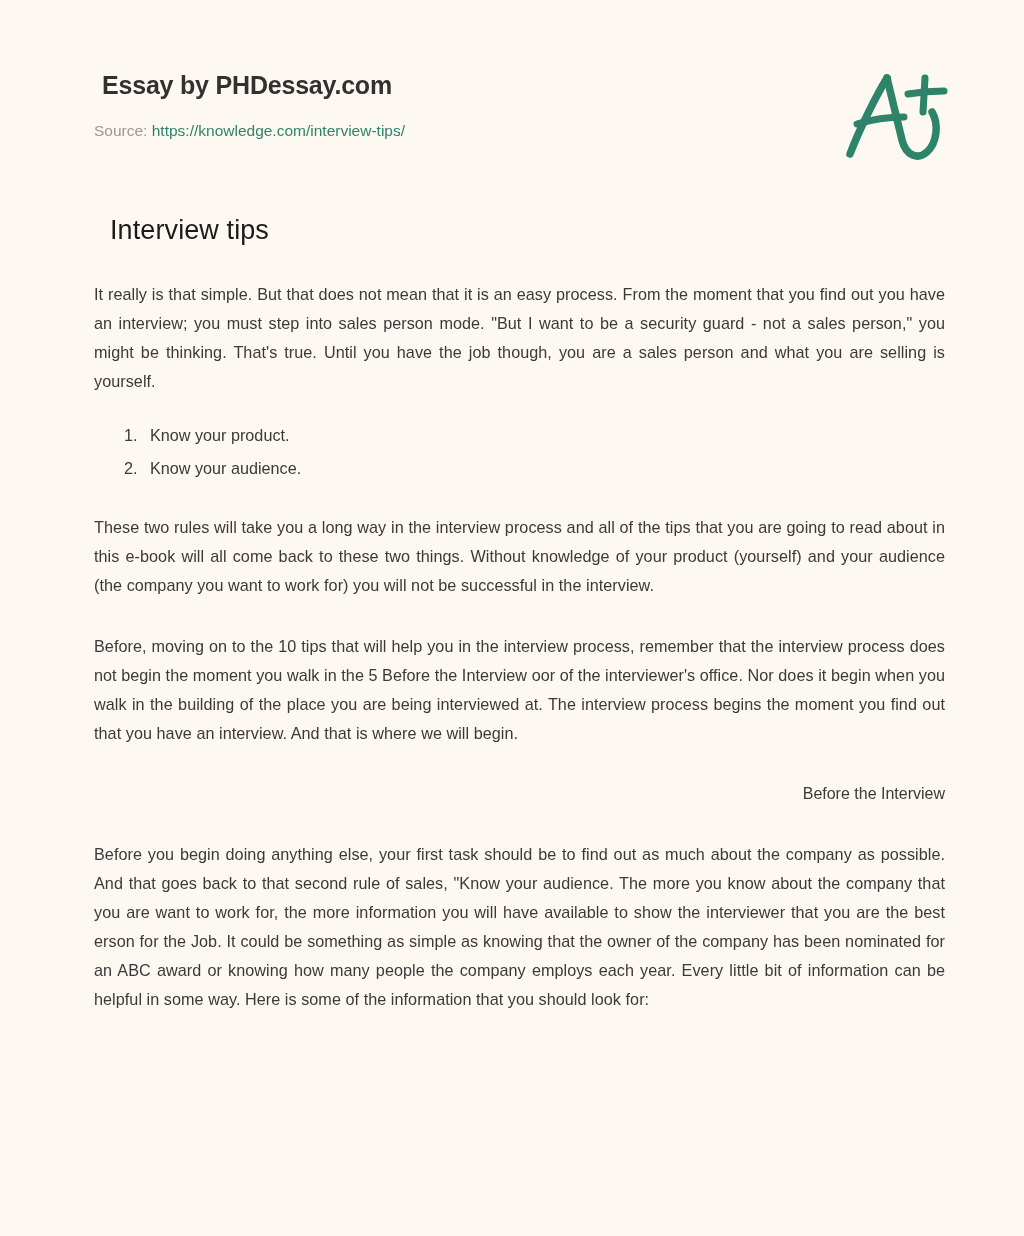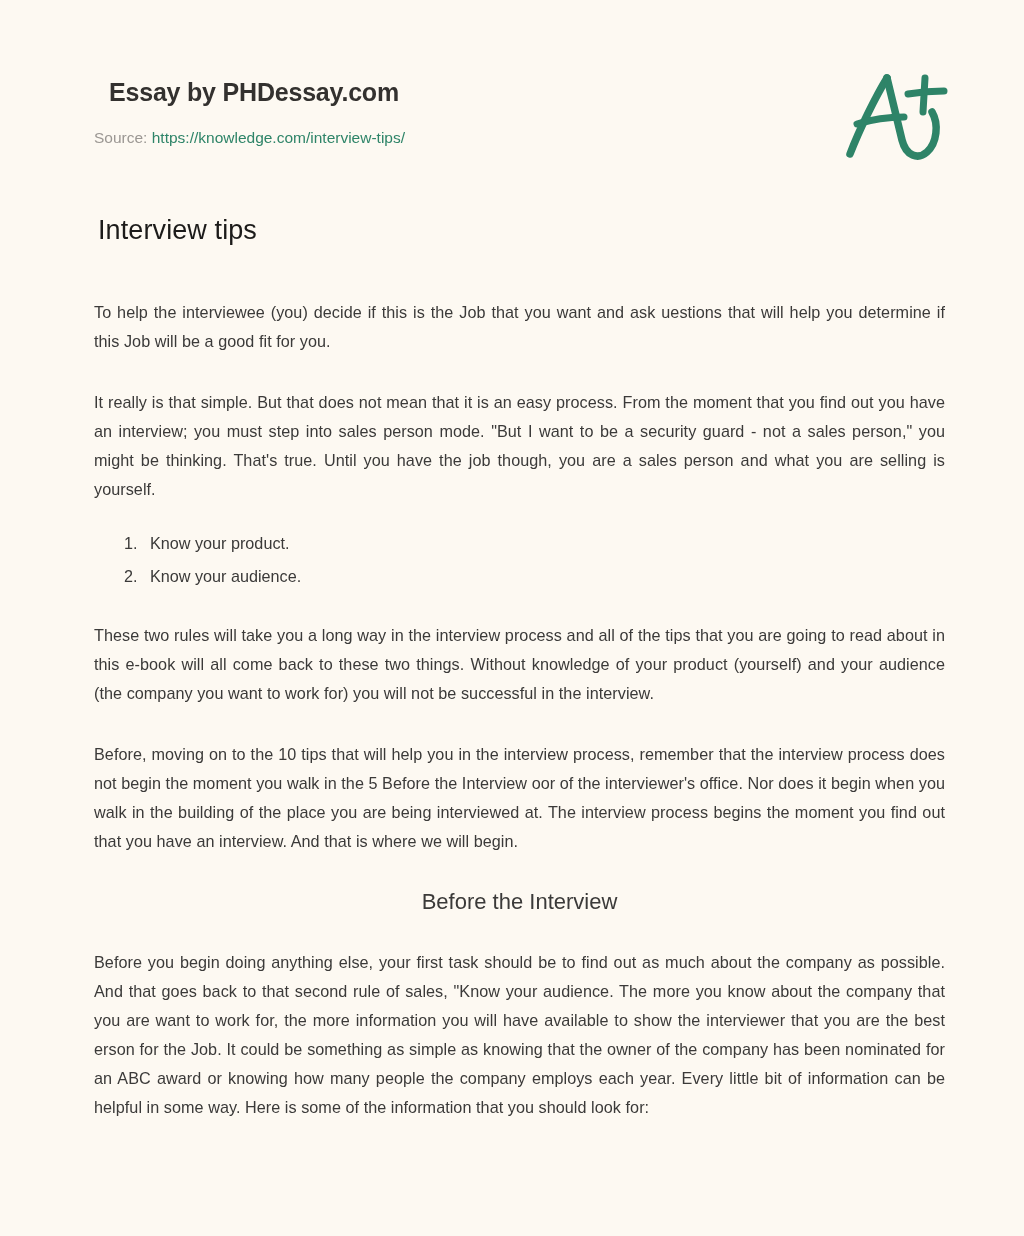--- a/index.html
+++ b/index.html
@@ -30,21 +30,21 @@
     height: 150px;
     box-sizing: border-box;
   }
 
   .brand-title {
     font-size: 25px;
     font-weight: bold;
     color: #33312f;
     letter-spacing: -0.2px;
     line-height: 1.2;
-    margin: 15px;
+    margin: 8px;
     padding: 0;
   }
 
   .source-line {
     margin-top: 21px;
     font-size: 15.5px;
     color: #9b9793;
     line-height: 1.3;
     white-space: nowrap;
   }
@@ -74,21 +74,21 @@
   
   .article {
     padding: 0 79px 0 94px;
     box-sizing: border-box;
   }
 
   .doc-title {
     font-size: 27px;
     font-weight: 400;
     color: #1c1b1a;
-    margin: 64px 0 0 4px;
+    margin: 64px 0 0 16px;
     letter-spacing: 0.1px;
     line-height: 1.25;
   }
 
   .para {
     font-size: 16.2px;
     line-height: 29px;
     color: #3b3a39;
     text-align: justify;
     margin: 32px 0 0 0;
@@ -113,25 +113,25 @@
     font-size: 16.2px;
     line-height: 25px;
     color: #3b3a39;
   }
   ol.rules li {
     padding-left: 8px;
     margin: 8px 0 1px 0;
   }
 
   .plain-line {
-    font-size: 22px;
+    font-size: 16px;
     line-height: 29px;
     color: #3b3a39;
     margin: 31px 0 0 0;
-    text-align: center;
+    text-align: right;
   }
 </style>
 </head>
 <body>
 
 <div class="page">
 
   <div class="header">
     <div class="brand-title">Essay by PHDessay.com</div>
     <div class="source-line">
@@ -153,21 +153,20 @@
 
           <path d="M78 32 C 90 30, 104 29, 114 29" stroke-width="7"></path>
         </g>
       </svg>
     </div>
   </div>
 
   <div class="article">
     <h1 class="doc-title">Interview tips</h1>
 
-    <p class="para first">To help the interviewee (you) decide if this is the Job that you want and ask uestions that will help you determine if this Job will be a good fit for you.</p>
 
 
     <p class="para">It really is that simple. But that does not mean that it is an easy process. From the moment that you find out you have an interview; you must step into sales person mode. "But I want to be a security guard - not a sales person," you might be thinking. That's true. Until you have the job though, you are a sales person and what you are selling is yourself.</p>
 
 
     <ol class="rules">
       <li>Know your product.</li>
       <li>Know your audience.</li>
     </ol>
 

